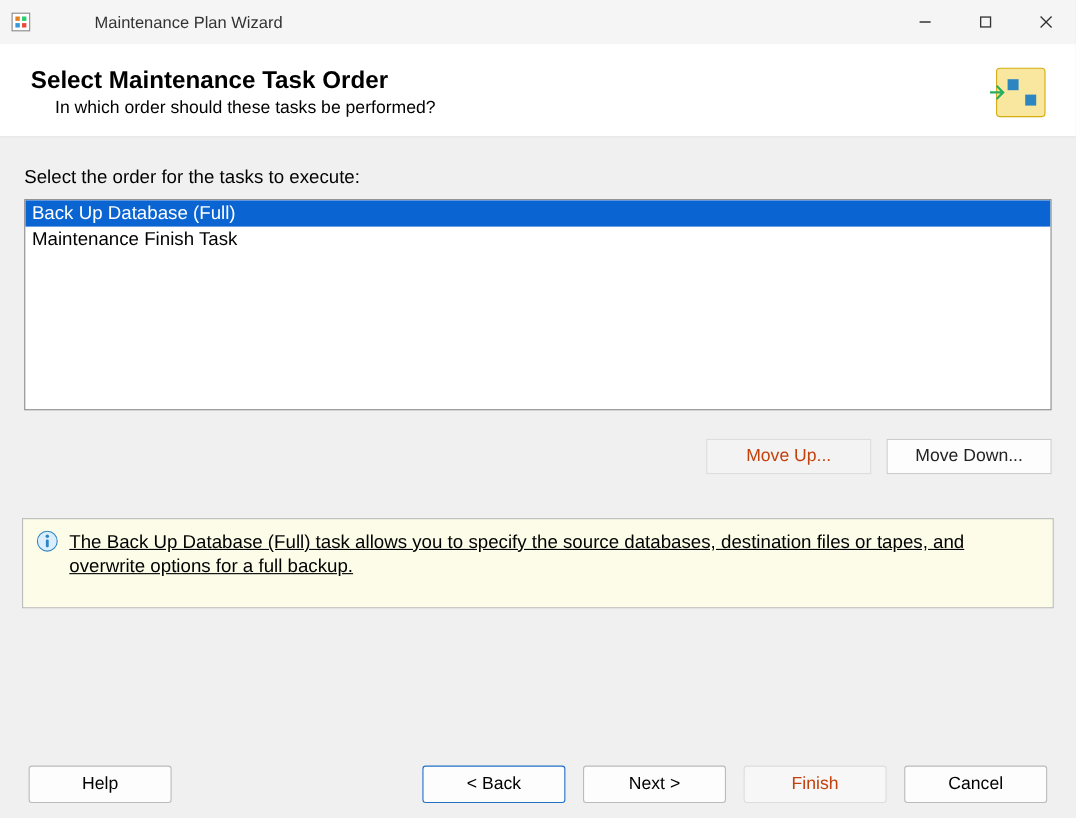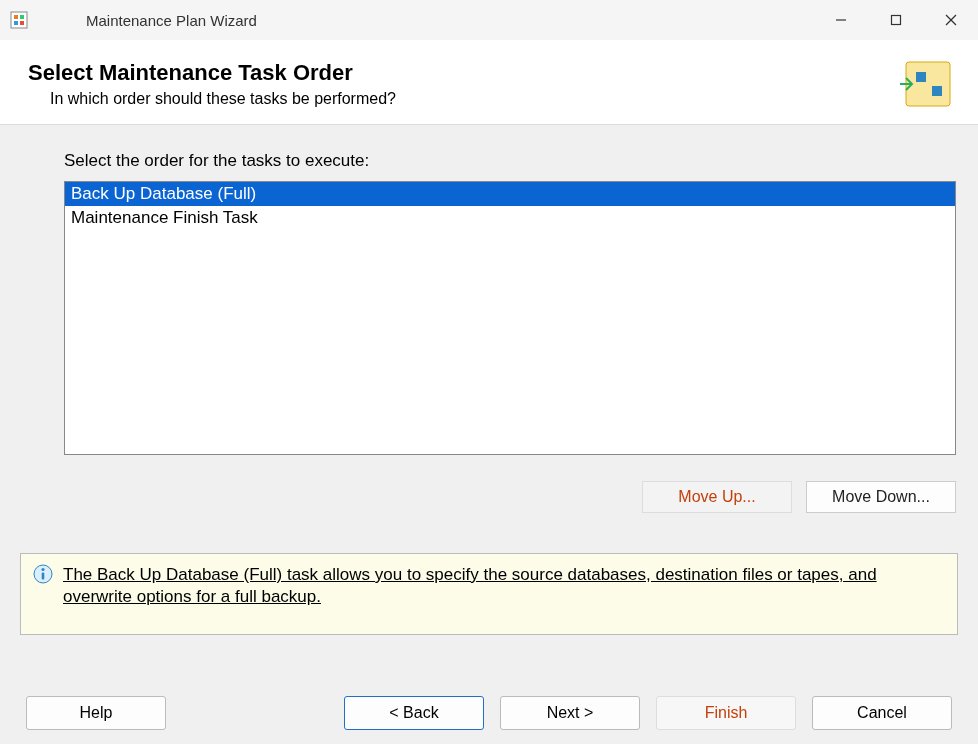--- a/index.html
+++ b/index.html
@@ -57,30 +57,29 @@
       margin-top: 4px;
       margin-left: 22px;
       color: #000;
     }
     .header-graphic {
       width: 60px;
       height: 60px;
     }
     .content {
       padding: 26px 22px 10px 22px;
-      margin-left: 42px;
     }
     .instruction-label {
       font-size: 17px;
       margin-bottom: 10px;
     }
     .listbox {
       border: 1px solid #888;
       background: #fff;
-      height: 274px;
+      height: 192px;
       overflow: auto;
     }
     .list-item {
       font-size: 17px;
       padding: 0px 6px;
       line-height: 24px;
       cursor: default;
     }
     .list-item.selected {
       background: #0a64d2;
@@ -129,21 +128,21 @@
       position: absolute;
       bottom: 14px;
       left: 0;
       right: 0;
       padding: 0 26px;
       display: flex;
       align-items: center;
     }
     .footer .spacer { flex: 1; }
     .btn {
-      width: 140px;
+      width: 130px;
       height: 34px;
       background: #fdfdfd;
       border: 1px solid #bbb;
       font-size: 16px;
       cursor: pointer;
       border-radius: 3px;
       margin-left: 16px;
     }
     .btn.help { margin-left: 0; }
     .btn.primary {

